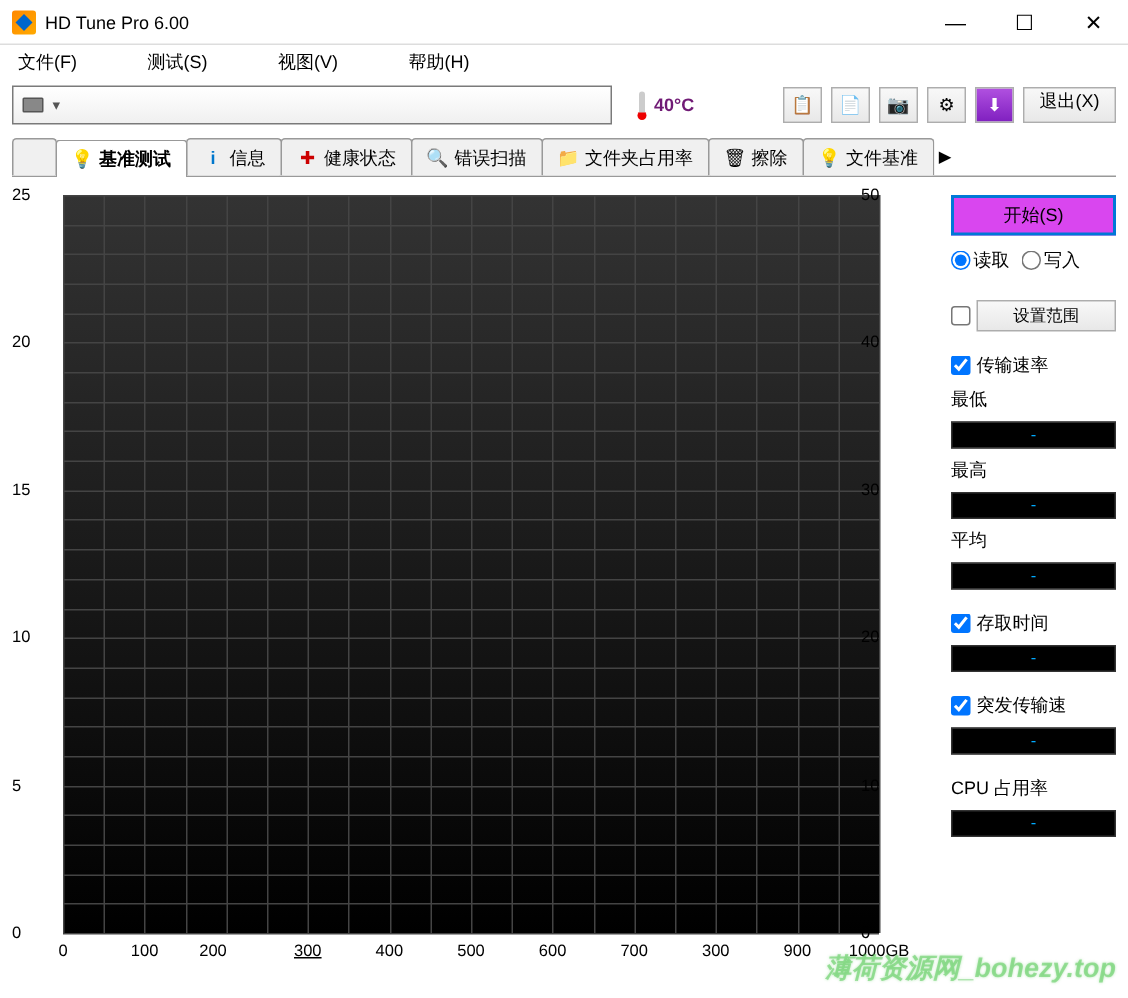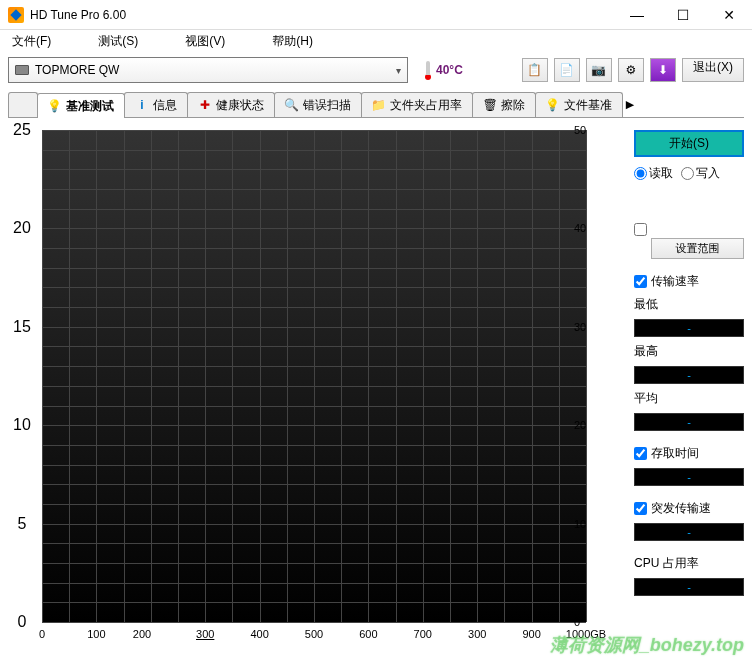--- a/index.html
+++ b/index.html
@@ -38,31 +38,31 @@
 
 .content { display: flex; padding: 8px; gap: 8px; }
 .chart-area { flex: 1; position: relative; }
 .chart-labels-top { display:flex; justify-content:space-between; font-size:11px; padding:0 4px 0 28px;}
 .chart-plot { position: relative; width: 586px; height: 520px; }
 .chart-grid { position: absolute; left: 34px; top: 4px; width: 544px; height: 492px; background: linear-gradient(to bottom, #333 0%, #000 100%); }
 .grid-line-v { position:absolute; top:0; bottom:0; width:1px; background:#444; }
 .grid-line-h { position:absolute; left:0; right:0; height:1px; background:#444; }
 .y-axis-left { position:absolute; left:0; top:0; width:32px; height:500px; }
 .y-axis-right { position:absolute; right:0; top:0; width:20px; height:500px; }
-.y-tick { position:absolute; font-size:16px; width:28px; text-align:center; transform:translateY(-50%); }
+.y-tick { position:absolute; font-size:11px; width:28px; text-align:left; transform:translateY(-50%); }
 .y-tick-r { position:absolute; font-size:11px; width:18px; text-align:left; transform:translateY(-50%); }
 .x-axis { position:absolute; bottom:0; left:34px; right:0; height:18px; }
 .x-tick { position:absolute; font-size:11px; transform:translateX(-50%); }
 
 .side-panel { width: 110px; display: flex; flex-direction: column; gap: 6px; font-size: 12px; padding-top: 4px; }
-.start-btn { border: 2px solid #0078d7; padding: 3px 0; text-align: center; cursor: pointer; background:#14b8a6; }
+.start-btn { border: 2px solid #0078d7; padding: 3px 0; text-align: center; cursor: pointer; background:#d946ef; }
 .radio-row { display: flex; gap: 8px; padding: 2px 0; }
 .radio-row label { display:flex; align-items:center; gap:2px; cursor:pointer; }
 .set-row { display:flex; gap:4px; align-items:center; margin-top:10px;}
-.range-btn { flex:1; border:1px solid #adadad; padding:2px; text-align:center; cursor:pointer; font-size:11px; background:linear-gradient(#f8f8f8,#e8e8e8);margin-top:38px;}
+.range-btn { flex:1; border:1px solid #adadad; padding:2px; text-align:center; cursor:pointer; font-size:11px; background:linear-gradient(#f8f8f8,#e8e8e8);}
 .chk-row { display:flex; align-items:center; gap:4px; margin-top:8px; }
 .metric-label { font-size: 12px; }
 .metric-val { background:#000; color:#0af; height:18px; width:100%; display:flex; align-items:center; justify-content:center; font-size:11px; border:1px solid #333;}
 
 .watermark { position:absolute; right:8px; bottom:8px; font-size:18px; font-style:italic; font-weight:bold; color:rgba(80,200,80,0.5); text-shadow:0 0 2px rgba(80,200,80,0.4);}
 </style>
 </head>
 <body>
 
 <div class="titlebar">
@@ -76,21 +76,20 @@
 <div class="menubar">
   <span class="menu-item">文件(F)</span>
   <span class="menu-item">测试(S)</span>
   <span class="menu-item">视图(V)</span>
   <span class="menu-item">帮助(H)</span>
 </div>
 
 <div class="toolbar">
   <div class="drive-combo">
     <span class="disk-icon"></span>
-    <span class="combo-txt">TOPMORE QW</span>
     <span class="arrow">▾</span>
   </div>
   <div class="temp-block">
     <span class="thermo-icon"></span>
     <span class="temp-val">40°C</span>
   </div>
   <span class="spacer"></span>
   <span class="tb-btn">📋</span>
   <span class="tb-btn">📄</span>
   <span class="tb-btn">📷</span>

